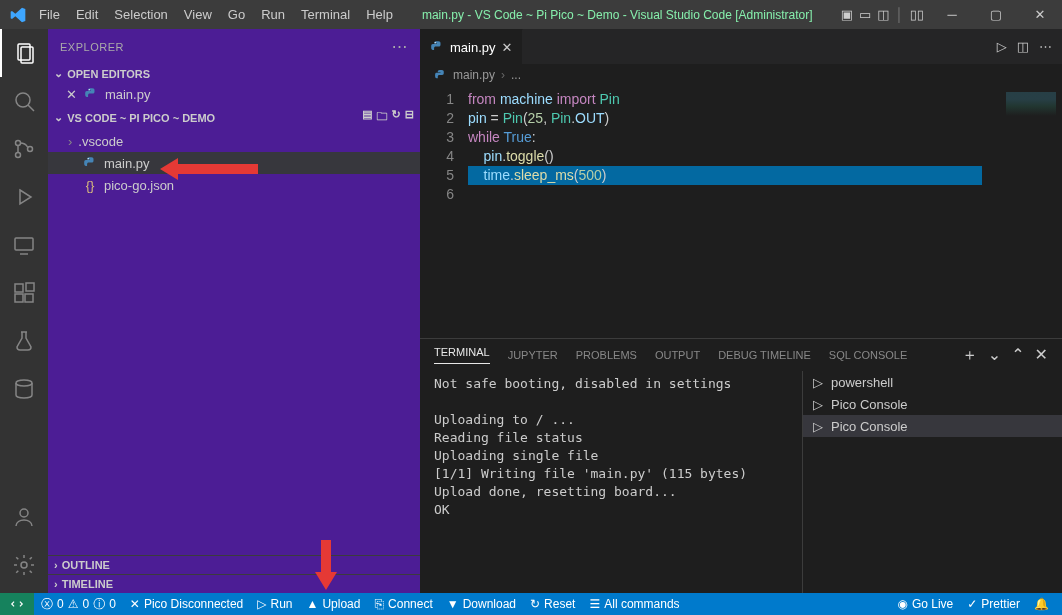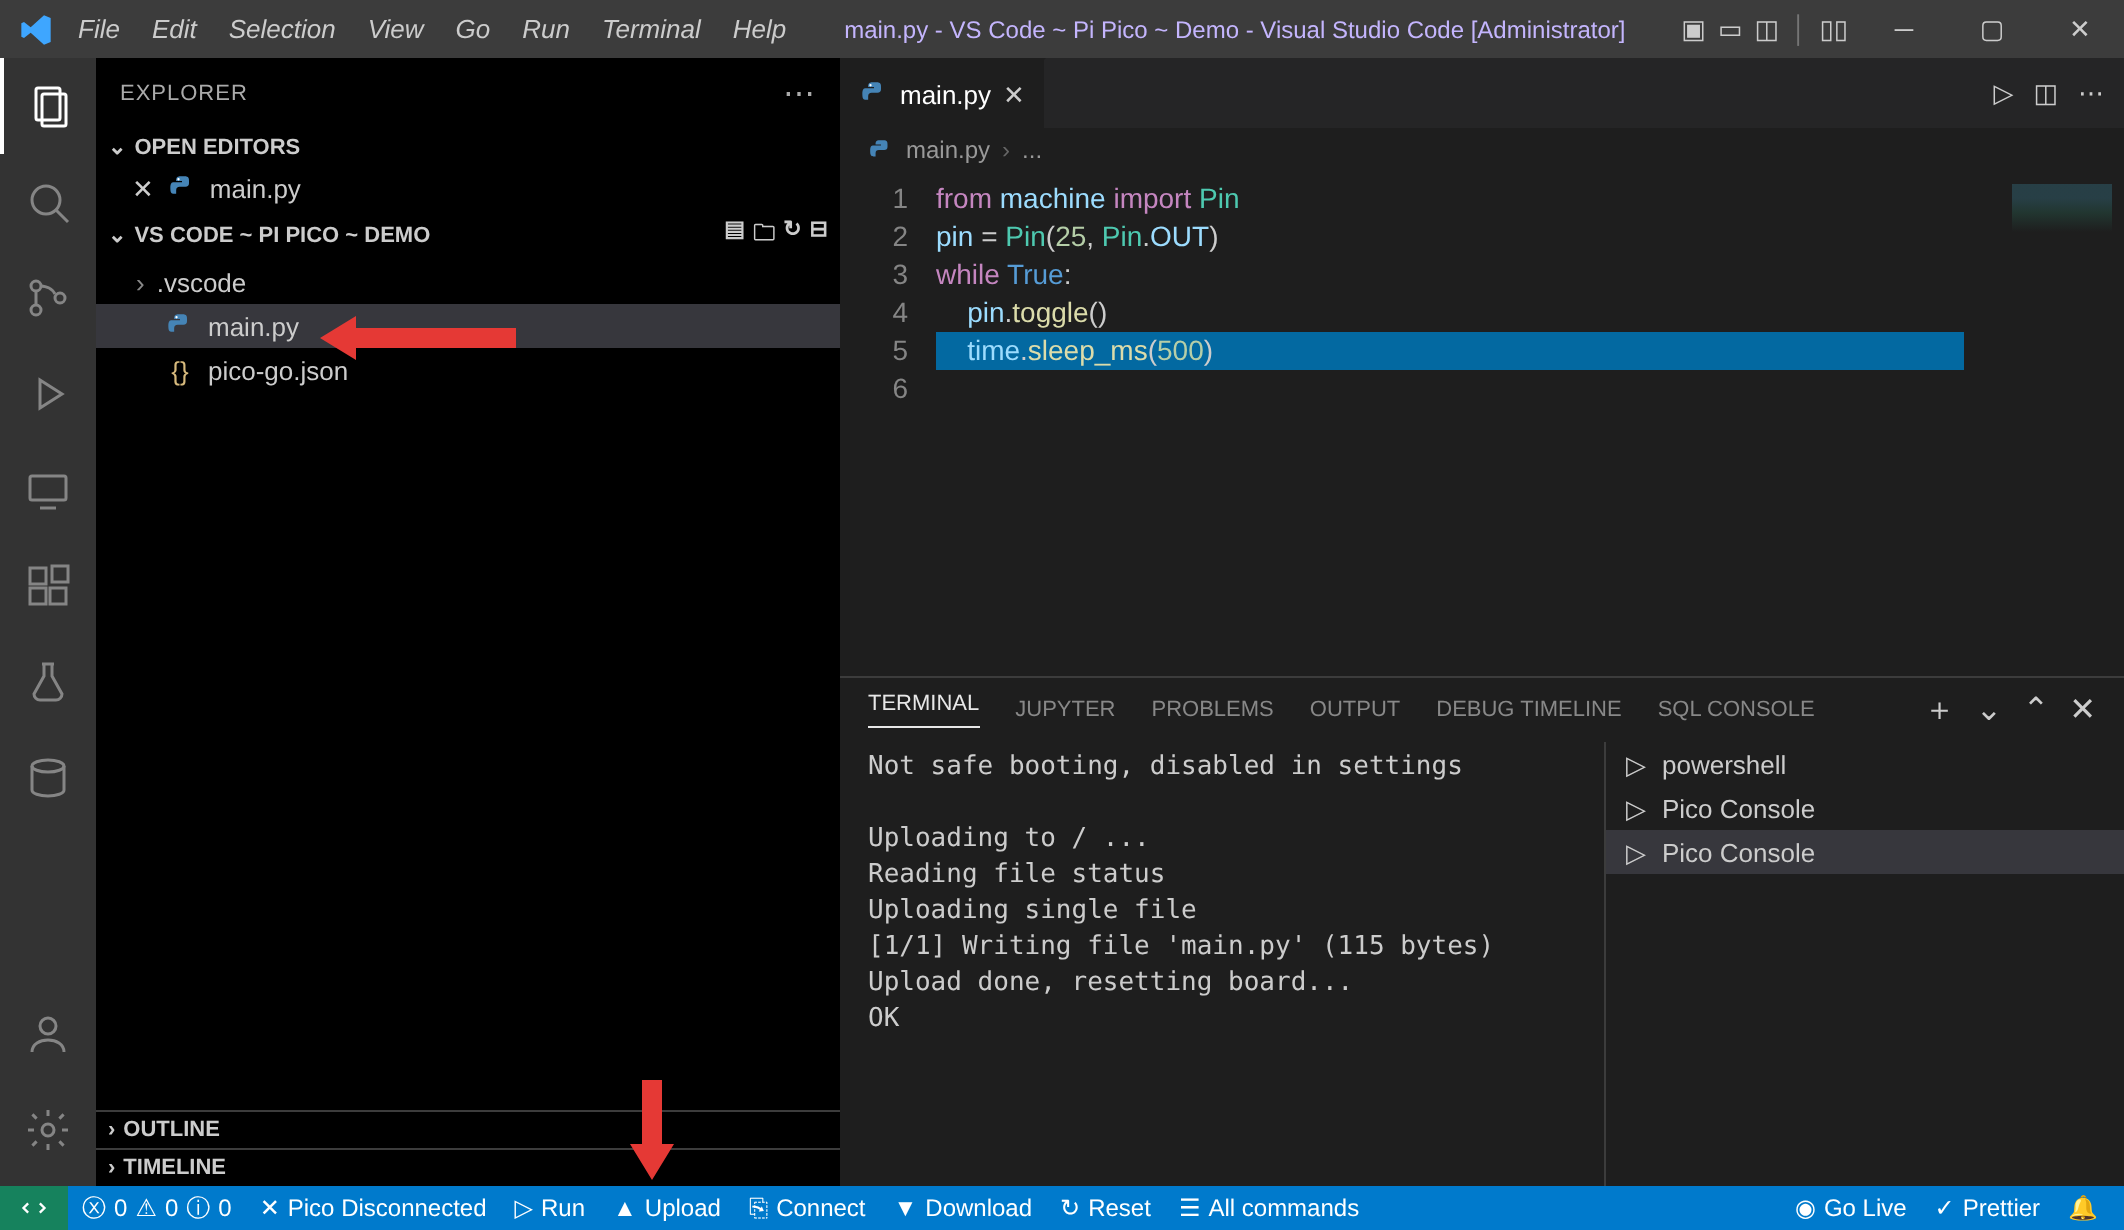--- a/index.html
+++ b/index.html
@@ -1,33 +1,33 @@
 <!DOCTYPE html>
 <html><head>
 <meta charset="utf-8">
 <style>
   * { margin: 0; padding: 0; box-sizing: border-box; font-family: "Segoe UI", sans-serif; }
   body { width: 1062px; height: 615px; overflow: hidden; background: #1e1e1e; color: #ccc; font-size: 13px; position: relative; }
   .titlebar { height: 29px; display: flex; align-items: center; background: #3c3c3c; color: #ccc; padding-left: 4px; }
   .titlebar .logo { width: 28px; display:flex; align-items:center; justify-content:center;}
   .menubar { display: flex; gap: 2px; }
-  .menubar span { padding: 4px 7px; cursor: pointer; font-style: italic; }
-  .titlebar .title { flex:1; text-align:center; font-size:12px; color:#c4b5fd; }
+  .menubar span { padding: 4px 7px; cursor: pointer; }
+  .titlebar .title { flex:1; text-align:center; font-size:12px; color:#86efac; }
   .title-icons { display:flex; align-items:center; gap:6px; padding:0 6px;}
   .winctrl { display:flex; }
   .winctrl div { width:44px; height:29px; display:flex; align-items:center; justify-content:center; }
   .main { display:flex; height: calc(100% - 29px - 22px); }
   
   .activity { width:48px; background:#333; display:flex; flex-direction:column; align-items:center; }
   .activity .top, .activity .bottom { display:flex; flex-direction:column; align-items:center; width:100%;}
   .activity .bottom { margin-top:auto; margin-bottom:4px;}
   .activity .item { width:48px; height:48px; display:flex; align-items:center; justify-content:center; color:#858585; }
   .activity .item.active { color:#fff; border-left:2px solid #fff; }
   
-  .sidebar { width:372px; background:#000000; display:flex; flex-direction:column; }
+  .sidebar { width:372px; background:#4c1d95; display:flex; flex-direction:column; }
   .sidebar-head { height:35px; display:flex; align-items:center; padding:0 12px; font-size:11px; letter-spacing:0.5px; color:#aaa;}
   .sidebar-head .dots { margin-left:auto; font-size:16px;}
   .section-head { display:flex; align-items:center; gap:4px; padding:3px 6px; font-weight:600; font-size:11px; color:#ccc;}
   .section-head .actions { margin-left:auto; display:flex; gap:4px; color:#ccc;}
   .tree { font-size:13px; }
   .tree-row { display:flex; align-items:center; height:22px; gap:6px; padding-left:20px; }
   .tree-row.indent1 { padding-left:34px; }
   .tree-row.selected { background:#37373d;}
   .tree-row .icon { width:16px; display:flex; justify-content:center;}
   .tree-row.open-editor { padding-left:18px; }

